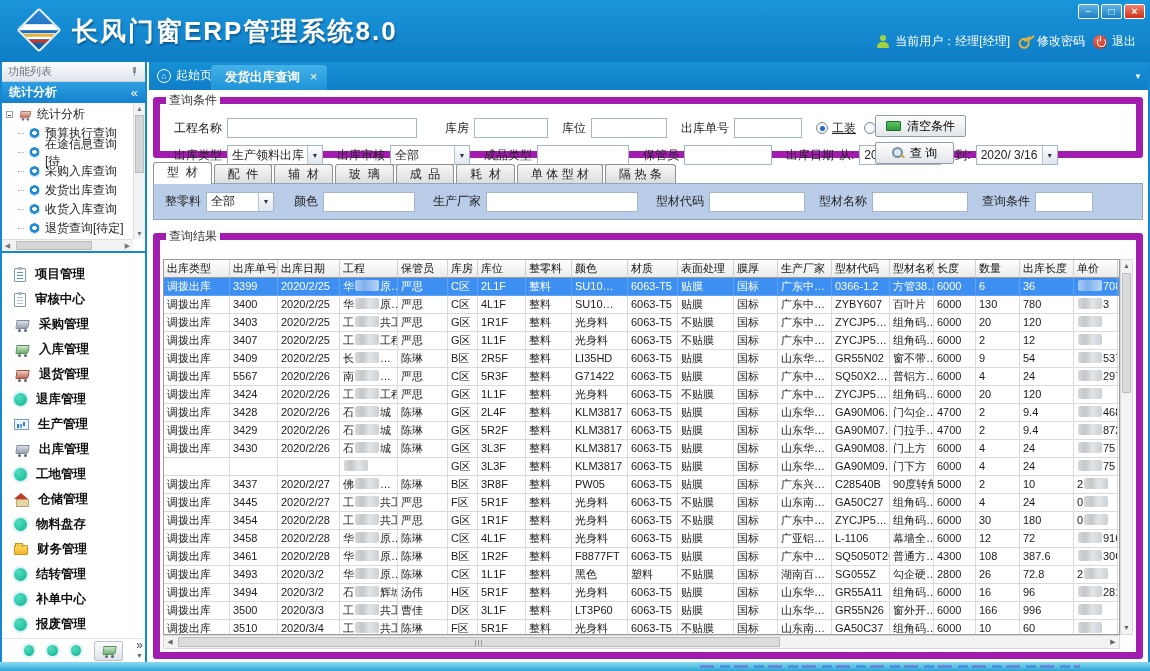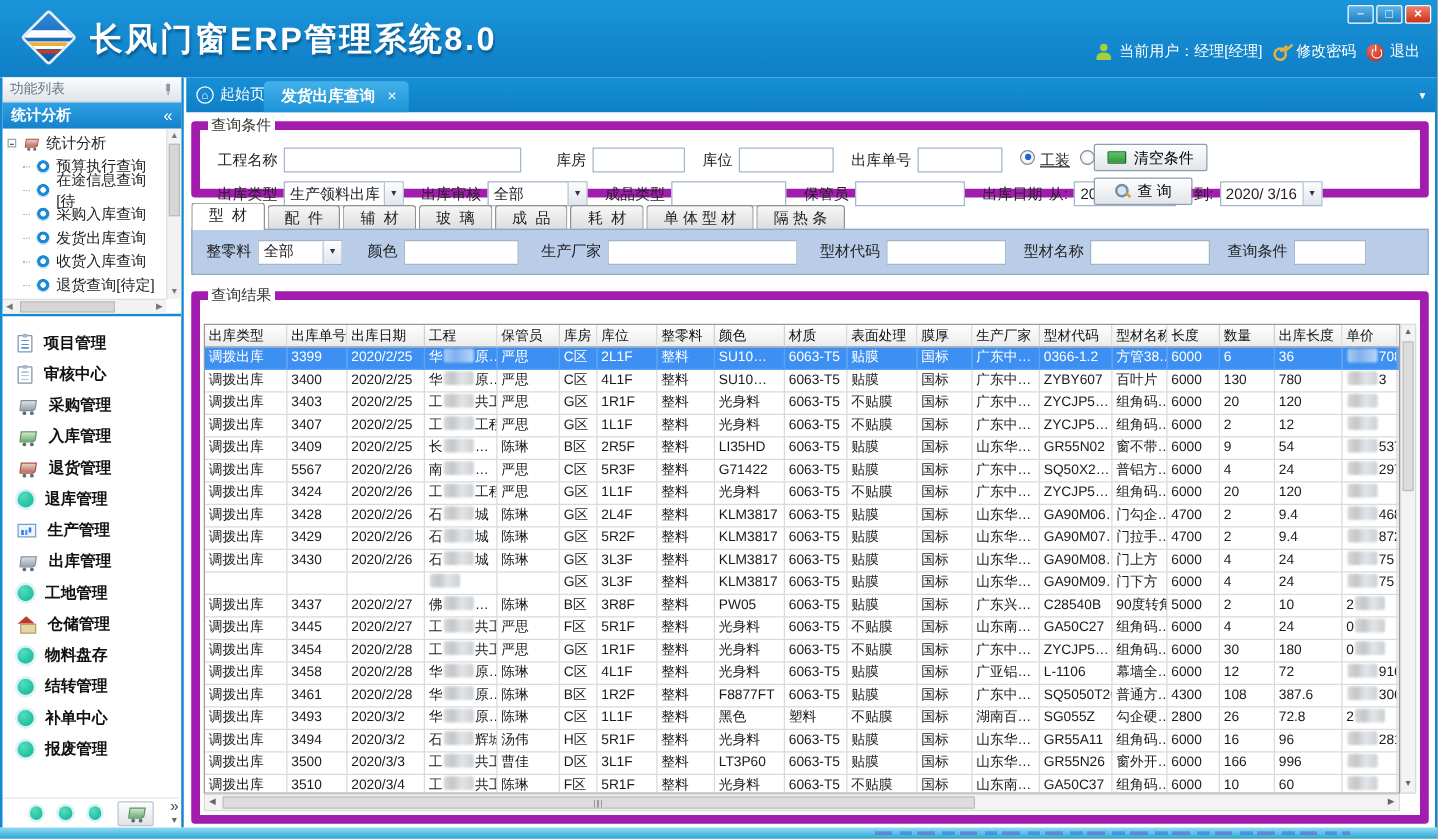--- a/index.html
+++ b/index.html
@@ -124,21 +124,21 @@
   legend{font-size:12px;color:#333;padding:0 3px;margin-left:6px;}
   .fs-query{position:absolute;left:4px;top:2px;right:5px;height:66px;}
   .qrow{position:absolute;left:0;right:0;display:flex;align-items:center;}
   .qrow.r1{top:9px;} .qrow.r2{top:36px;}
   .ql{color:#222;margin-left:14px;white-space:nowrap;}
   .ti{height:20px;border:1px solid #a3b6c9;background:#fff;margin-left:5px;}
   .combo{display:inline-flex;align-items:center;height:20px;border:1px solid #a3b6c9;background:#fff;margin-left:5px;}
   .combo .val{padding:0 4px;flex:1;white-space:nowrap;overflow:hidden;font-size:12px;}
   .combo .dd{width:15px;align-self:stretch;background:linear-gradient(#fdfefe,#dfe6ee);border-left:1px solid #b5c3d2;
       display:flex;align-items:center;justify-content:center;font-size:7px;color:#334;}
-  .radio{display:inline-flex;gap:4px;margin-left:14px;cursor:pointer;text-decoration:underline;}
+  .radio{display:inline-flex;align-items:center;gap:4px;margin-left:14px;cursor:pointer;text-decoration:underline;}
   .rdot{width:12px;height:12px;border-radius:50%;border:1px solid #7d8b99;background:radial-gradient(#fff,#e9eff5);position:relative;}
   .rdot.on::after{content:"";position:absolute;left:2.5px;top:2.5px;width:5px;height:5px;border-radius:50%;background:#1f66c8;}
   .btn{display:inline-flex;align-items:center;gap:6px;height:22px;padding:0 10px;border:1px solid #8e9cab;
        border-radius:2px;background:linear-gradient(#fdfdfd,#e2e6ea);font-size:12px;cursor:pointer;}
   .i-clear{width:15px;height:10px;background:linear-gradient(#5fc464,#2e9b3c);border:1px solid #1c6b28;border-radius:1px;}
   .i-mag{width:12px;height:12px;position:relative;}
   .i-mag::before{content:"";position:absolute;left:0;top:0;width:7px;height:7px;border:2px solid #7b8ea0;
       border-radius:50%;background:#d5e7f7;}
   .i-mag::after{content:"";position:absolute;left:8px;top:8px;width:5px;height:2px;background:#c9a23c;transform:rotate(45deg);}
   .btn-stack{position:absolute;right:170px;top:6px;display:flex;flex-direction:column;gap:5px;align-items:flex-start;}
@@ -314,20 +314,24 @@
         </div>
         <div class="menu-item">
           <span class="mi i-house"></span>
           <span>仓储管理</span>
         </div>
         <div class="menu-item">
           <span class="mi i-dot"></span>
           <span>物料盘存</span>
         </div>
         <div class="menu-item">
+          <span class="mi i-folder"></span>
+          <span>财务管理</span>
+        </div>
+        <div class="menu-item">
           <span class="mi i-dot"></span>
           <span>结转管理</span>
         </div>
         <div class="menu-item">
           <span class="mi i-dot"></span>
           <span>补单中心</span>
         </div>
         <div class="menu-item">
           <span class="mi i-dot"></span>
           <span>报废管理</span>

